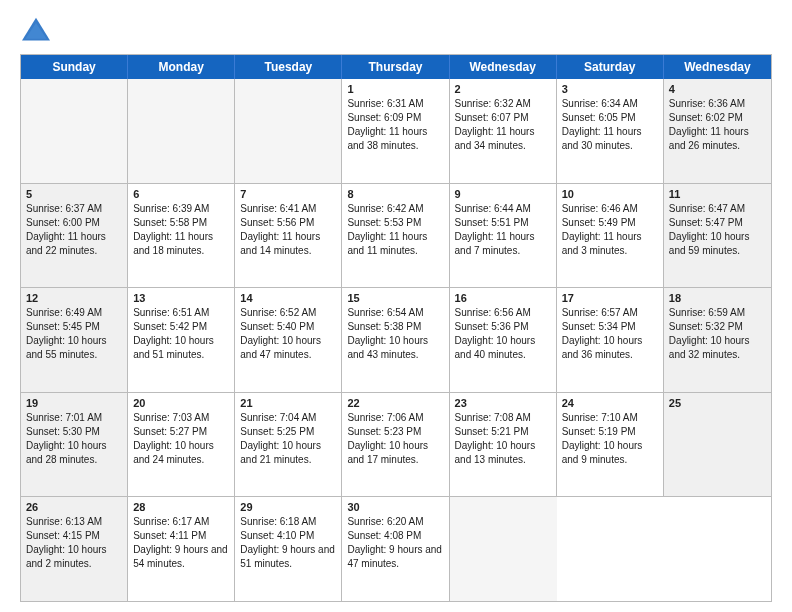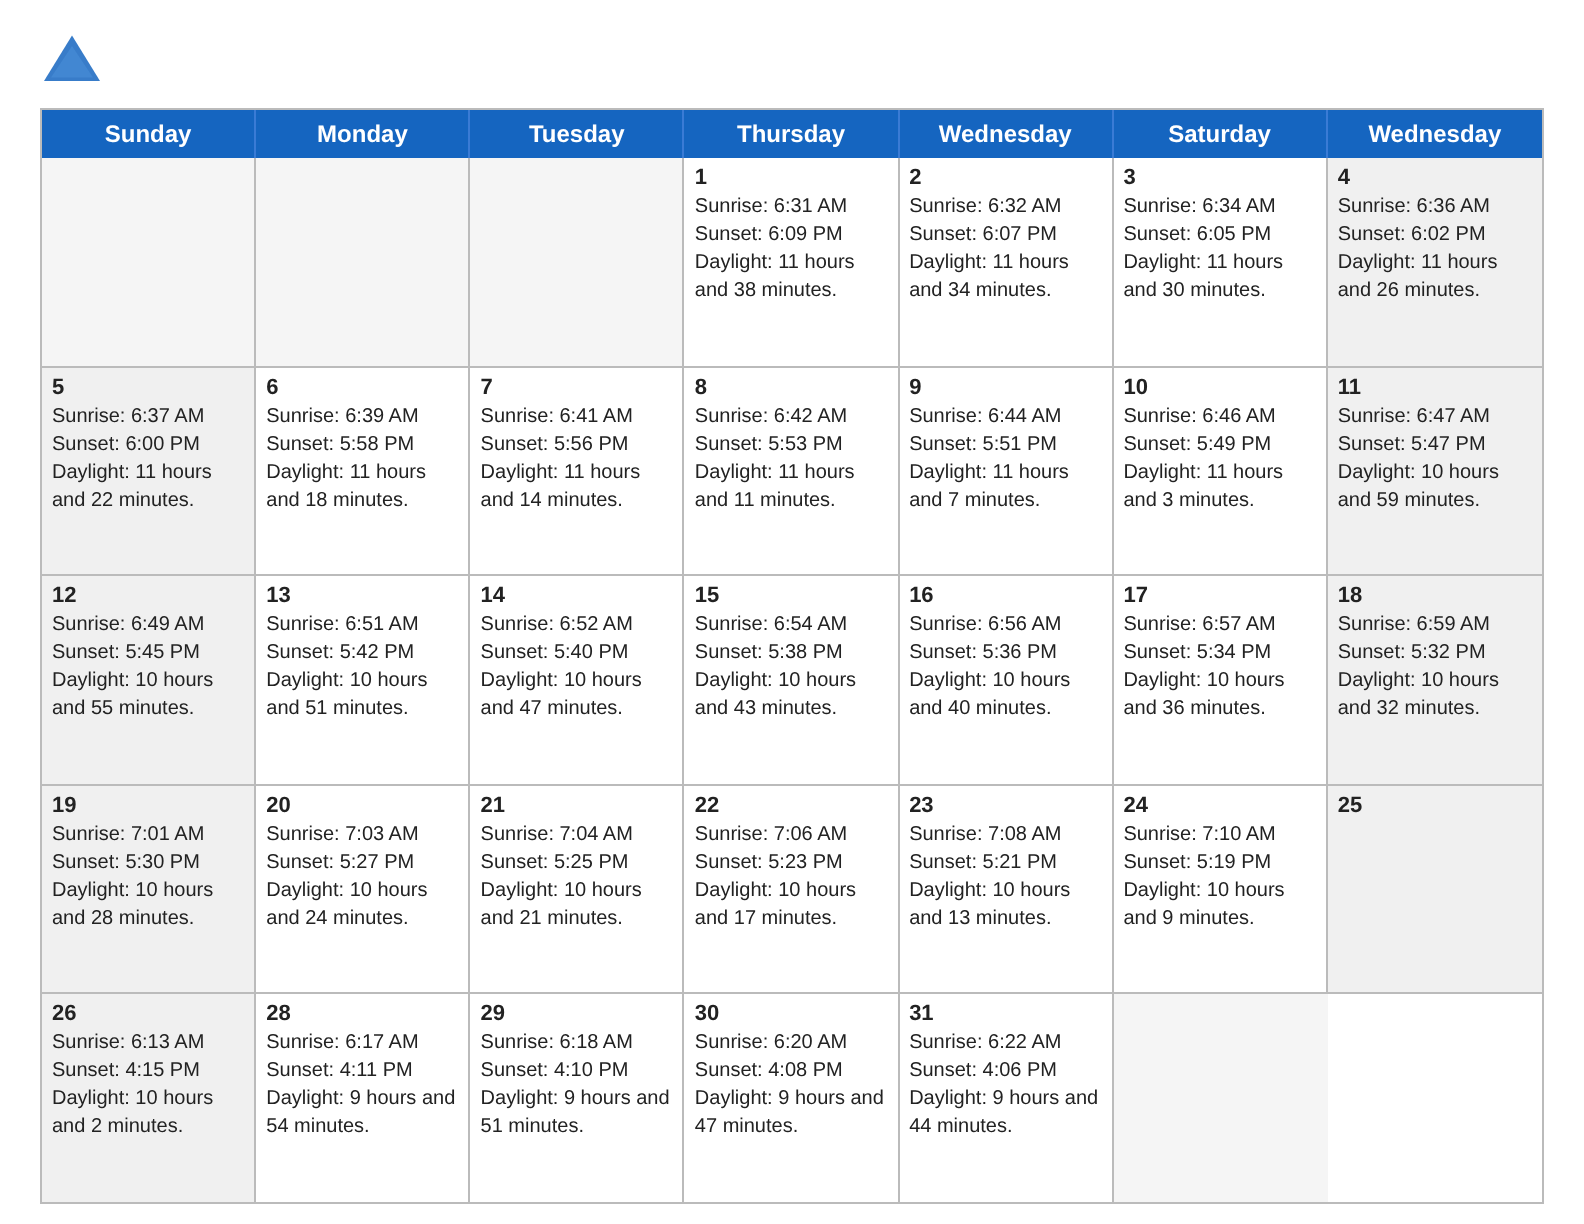--- a/index.html
+++ b/index.html
@@ -261,21 +261,17 @@
             <div class="cell-text">Sunrise: 6:17 AM<br>Sunset: 4:11 PM<br>Daylight: 9 hours and 54 minutes.</div>
           </div>
           <div class="cal-cell">
             <span class="day-num">29</span>
             <div class="cell-text">Sunrise: 6:18 AM<br>Sunset: 4:10 PM<br>Daylight: 9 hours and 51 minutes.</div>
           </div>
           <div class="cal-cell">
             <span class="day-num">30</span>
             <div class="cell-text">Sunrise: 6:20 AM<br>Sunset: 4:08 PM<br>Daylight: 9 hours and 47 minutes.</div>
           </div>
-          <div class="cal-cell">
-            <span class="day-num">31</span>
-            <div class="cell-text">Sunrise: 6:22 AM<br>Sunset: 4:06 PM<br>Daylight: 9 hours and 44 minutes.</div>
-          </div>
           <div class="cal-cell empty"></div>
         </div>
       </div>
   </div>
 </div>
 
 </body></html>

